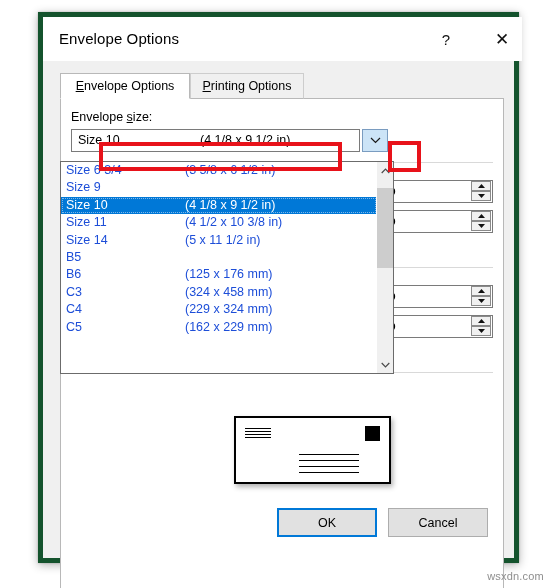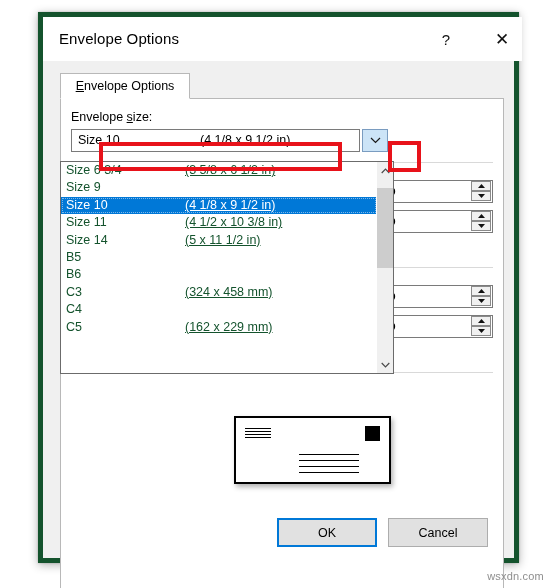--- a/index.html
+++ b/index.html
@@ -278,41 +278,40 @@
     position: absolute;
     left: 0; top: 0;
     width: 316px;
     height: 211px;
   }
   .list-row {
     position: relative;
     height: 17.4px;
     line-height: 17.4px;
     font-size: 12.5px;
-    color: #14532d;
+    color: #1d4ed8;
     white-space: nowrap;
     cursor: default;
     user-select: none;
   }
   .list-row.selected {
     background: #0078d7;
     color: #ffffff;
     outline: 1px dotted #7fb7e8;
     outline-offset: -2px;
   }
   .lr-name {
     position: absolute;
     left: 5px;
     top: 0;
   }
   .lr-dims {
     position: absolute;
     left: 124px;
     top: 0;
-    text-decoration: underline;
   }
 
   
   #list-scrollbar {
     position: absolute;
     right: 0;
     top: 0;
     width: 17px;
     height: 211px;
     background: #f0f0f0;
@@ -360,21 +359,21 @@
     left: 345px;
     top: 124px;
     width: 33px;
     height: 31px;
   }
 
   
   #footer {
     position: absolute;
     left: 0;
-    bottom: 0;
+    bottom: 10px;
     width: 479px;
     height: 50px;
   }
   .dlgbtn {
     position: absolute;
     top: 10px;
     width: 100px;
     height: 29px;
     background: #e1e1e1;
     box-sizing: border-box;
@@ -415,20 +414,23 @@
 
     <div id="titlebar">
       <div id="title-text">Envelope Options</div>
       <div class="titlebtn" id="help-button">?</div>
       <div class="titlebtn" id="close-button">✕</div>
     </div>
 
     <div id="tabstrip">
       <div class="tab" id="tab-envelope-options">
         <span><span class="accel">E</span>nvelope Options</span>
+      </div>
+      <div class="tab" id="tab-printing-options">
+        <span><span class="accel">P</span>rinting Options</span>
       </div>
     </div>
 
     <div id="tabpanel">
 
       <div id="envelope-size-label">Envelope <span class="accel">s</span>ize:</div>
 
       <div id="envelope-size-combo">
         <span id="combo-name">Size 10</span>
         <span id="combo-dims">(4 1/8 x 9 1/2 in)</span>
@@ -548,27 +550,29 @@
           </div>
           <div class="list-row">
             <span class="lr-name">Size 14</span>
             <span class="lr-dims">(5 x 11 1/2 in)</span>
           </div>
           <div class="list-row">
             <span class="lr-name">B5</span>
           </div>
           <div class="list-row">
             <span class="lr-name">B6</span>
+            <span class="lr-dims">(125 x 176 mm)</span>
           </div>
           <div class="list-row">
             <span class="lr-name">C3</span>
             <span class="lr-dims">(324 x 458 mm)</span>
           </div>
           <div class="list-row">
             <span class="lr-name">C4</span>
+            <span class="lr-dims">(229 x 324 mm)</span>
           </div>
           <div class="list-row">
             <span class="lr-name">C5</span>
             <span class="lr-dims">(162 x 229 mm)</span>
           </div>
         </div>
       <div id="list-scrollbar">
         <div class="sb-arrow" id="sb-arrow-up">
           <svg width="9" height="6" viewBox="0 0 9 6">
               <path d="M0.7 5 L4.5 1.2 L8.3 5" fill="none" stroke="#4a4a4a" stroke-width="1.2"></path>

